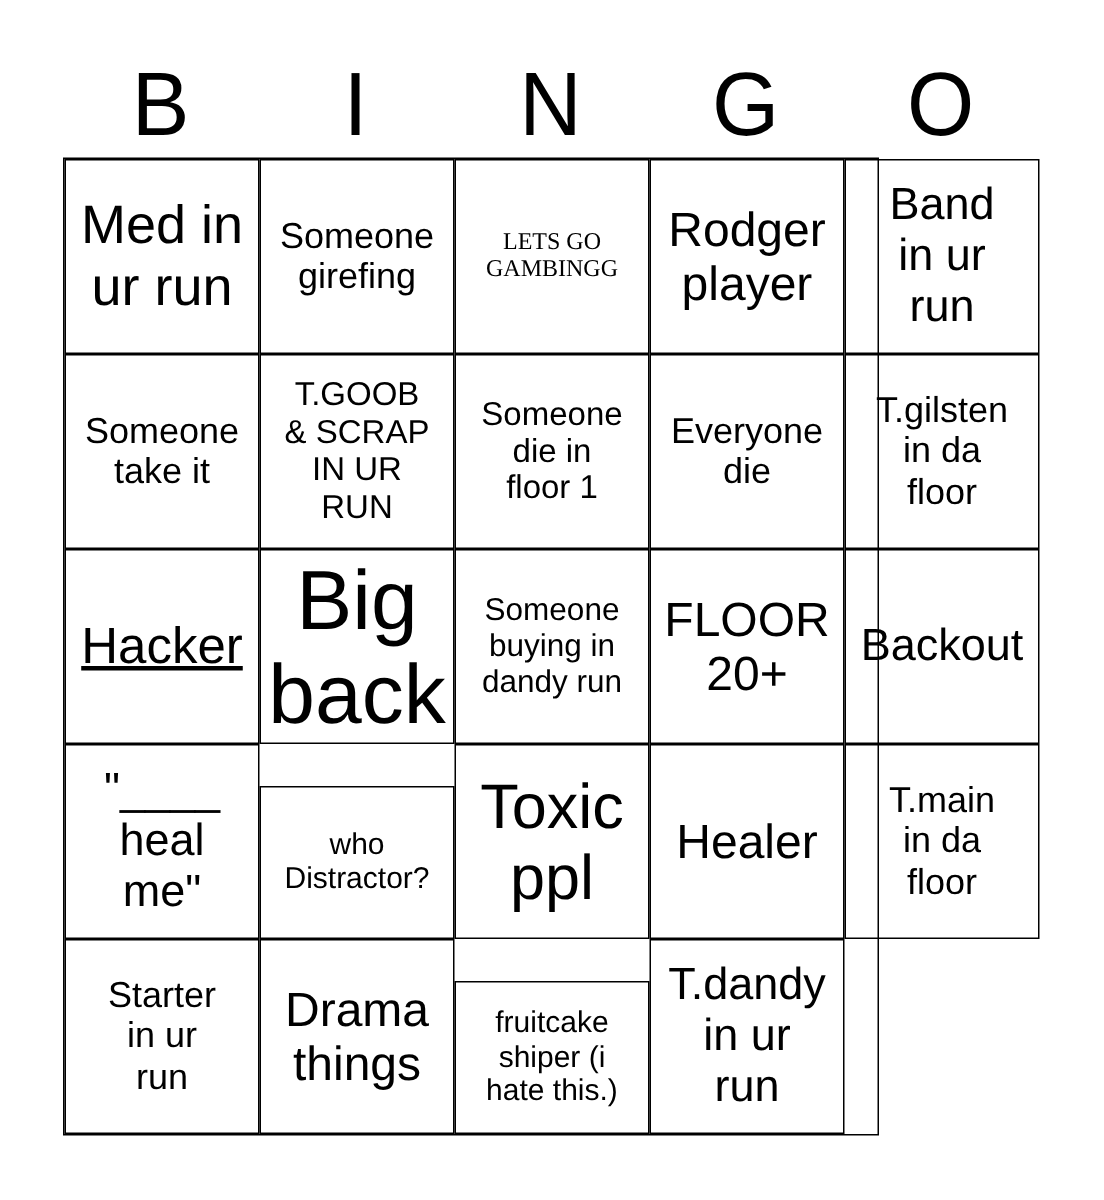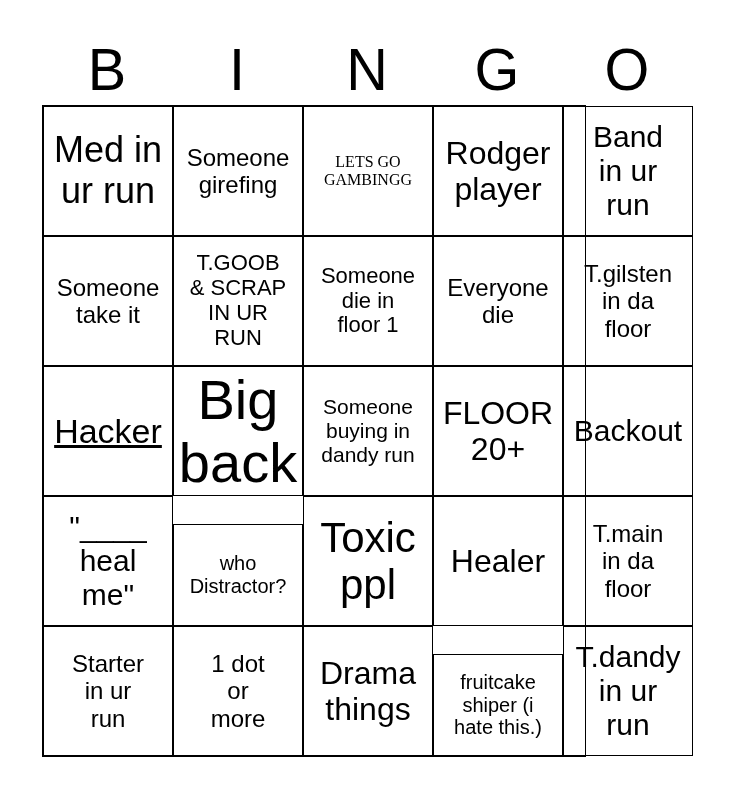--- a/index.html
+++ b/index.html
@@ -105,23 +105,20 @@
     <div class="cell fs42">Toxic
 ppl</div>
     <div class="cell fs32">Healer</div>
     <div class="cell fs28">T.main
 in da
 floor</div>
 
     <div class="cell fs28">Starter
 in ur
 run</div>
-    <div class="cell fs28">1 dot
-or
-more</div>
     <div class="cell fs32">Drama
 things</div>
     <div class="cell fs20">fruitcake
 shiper (i
 hate this.)</div>
     <div class="cell fs30">T.dandy
 in ur
 run</div>
   </div>
 

